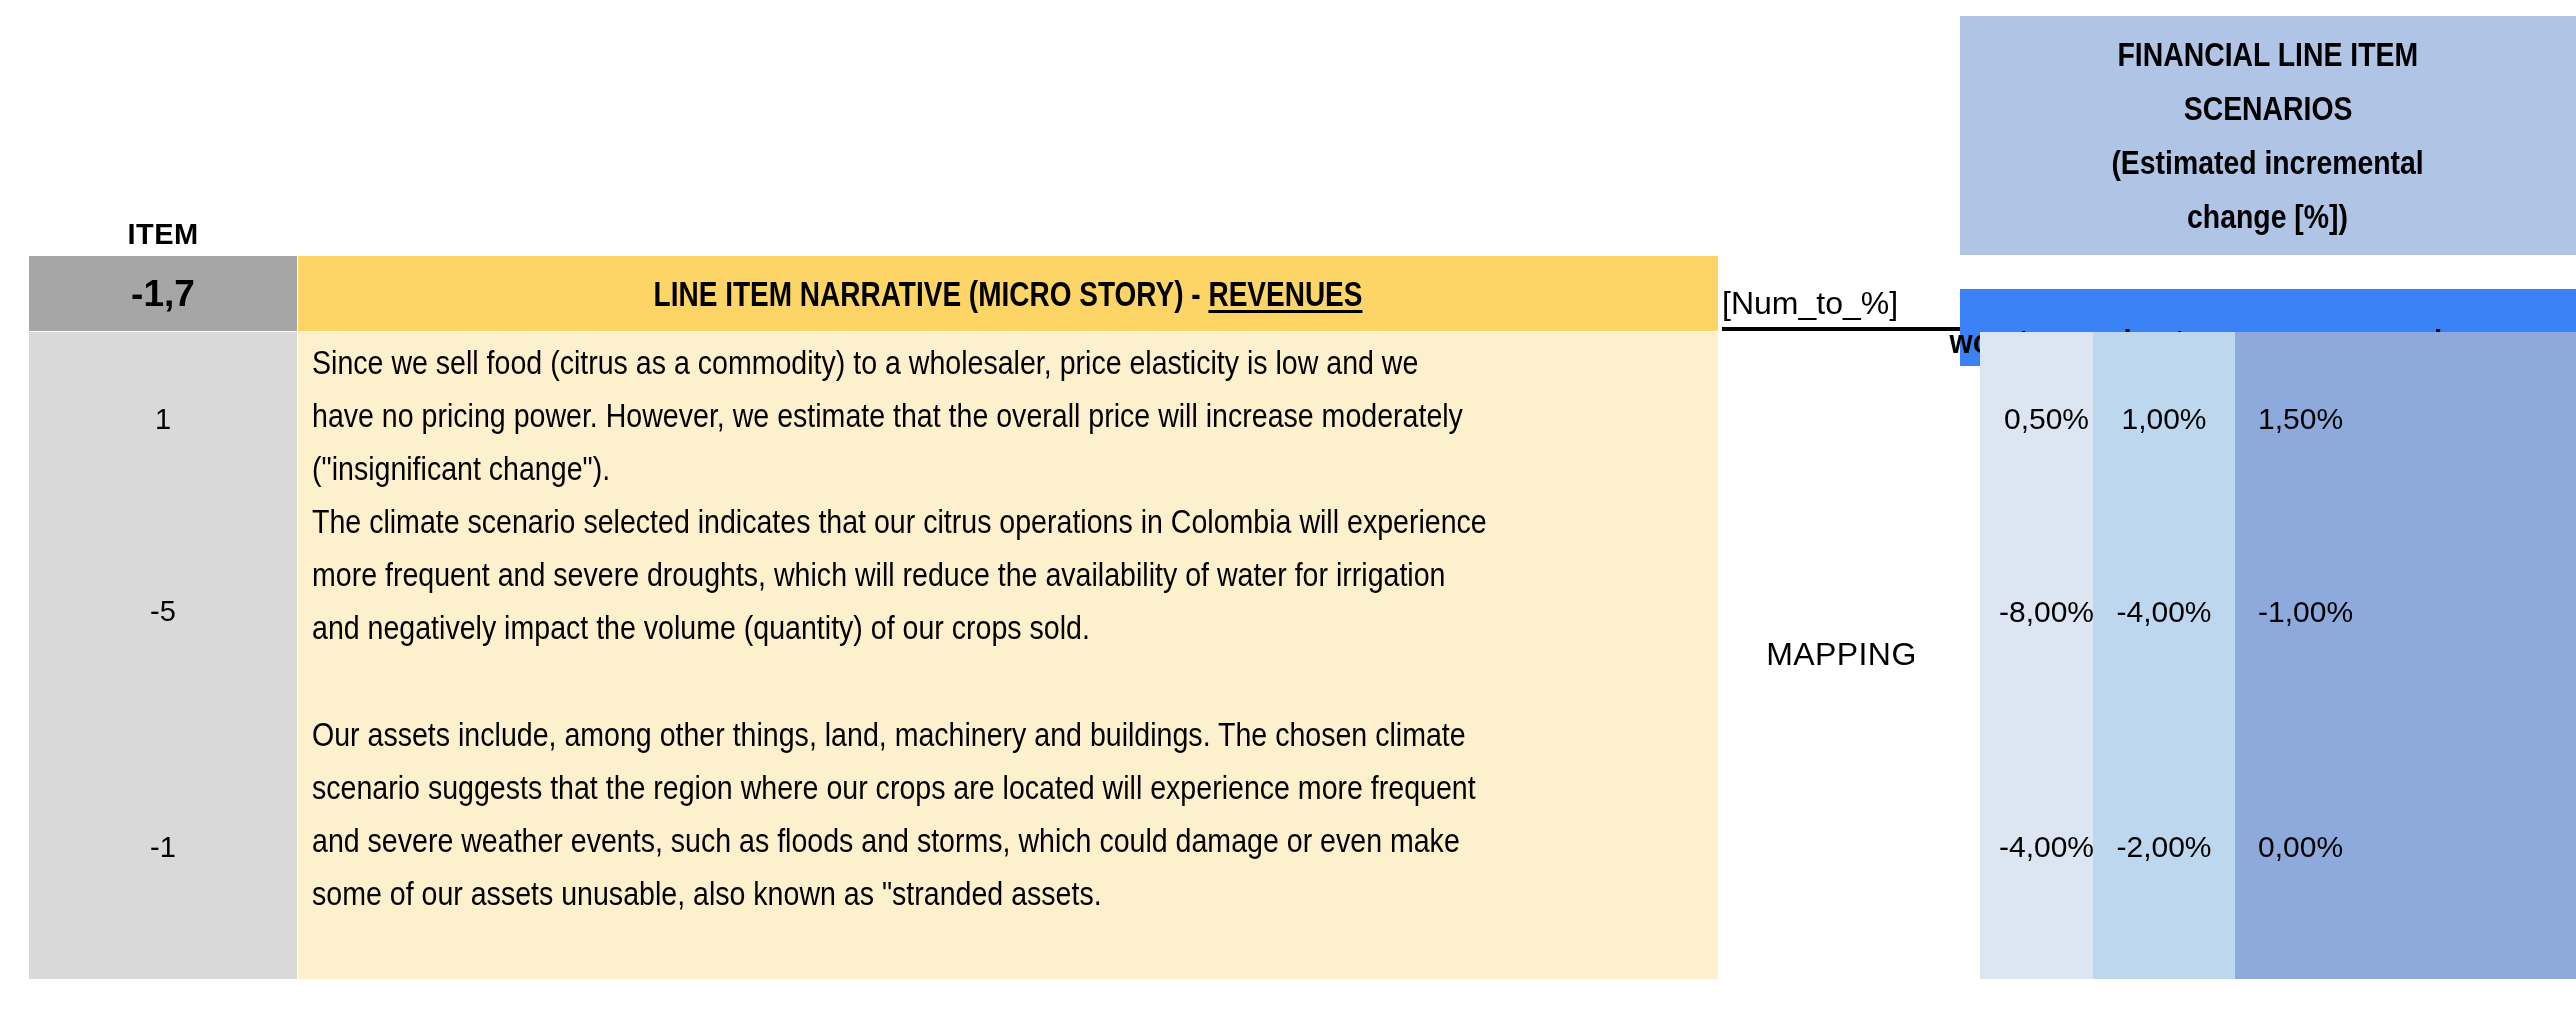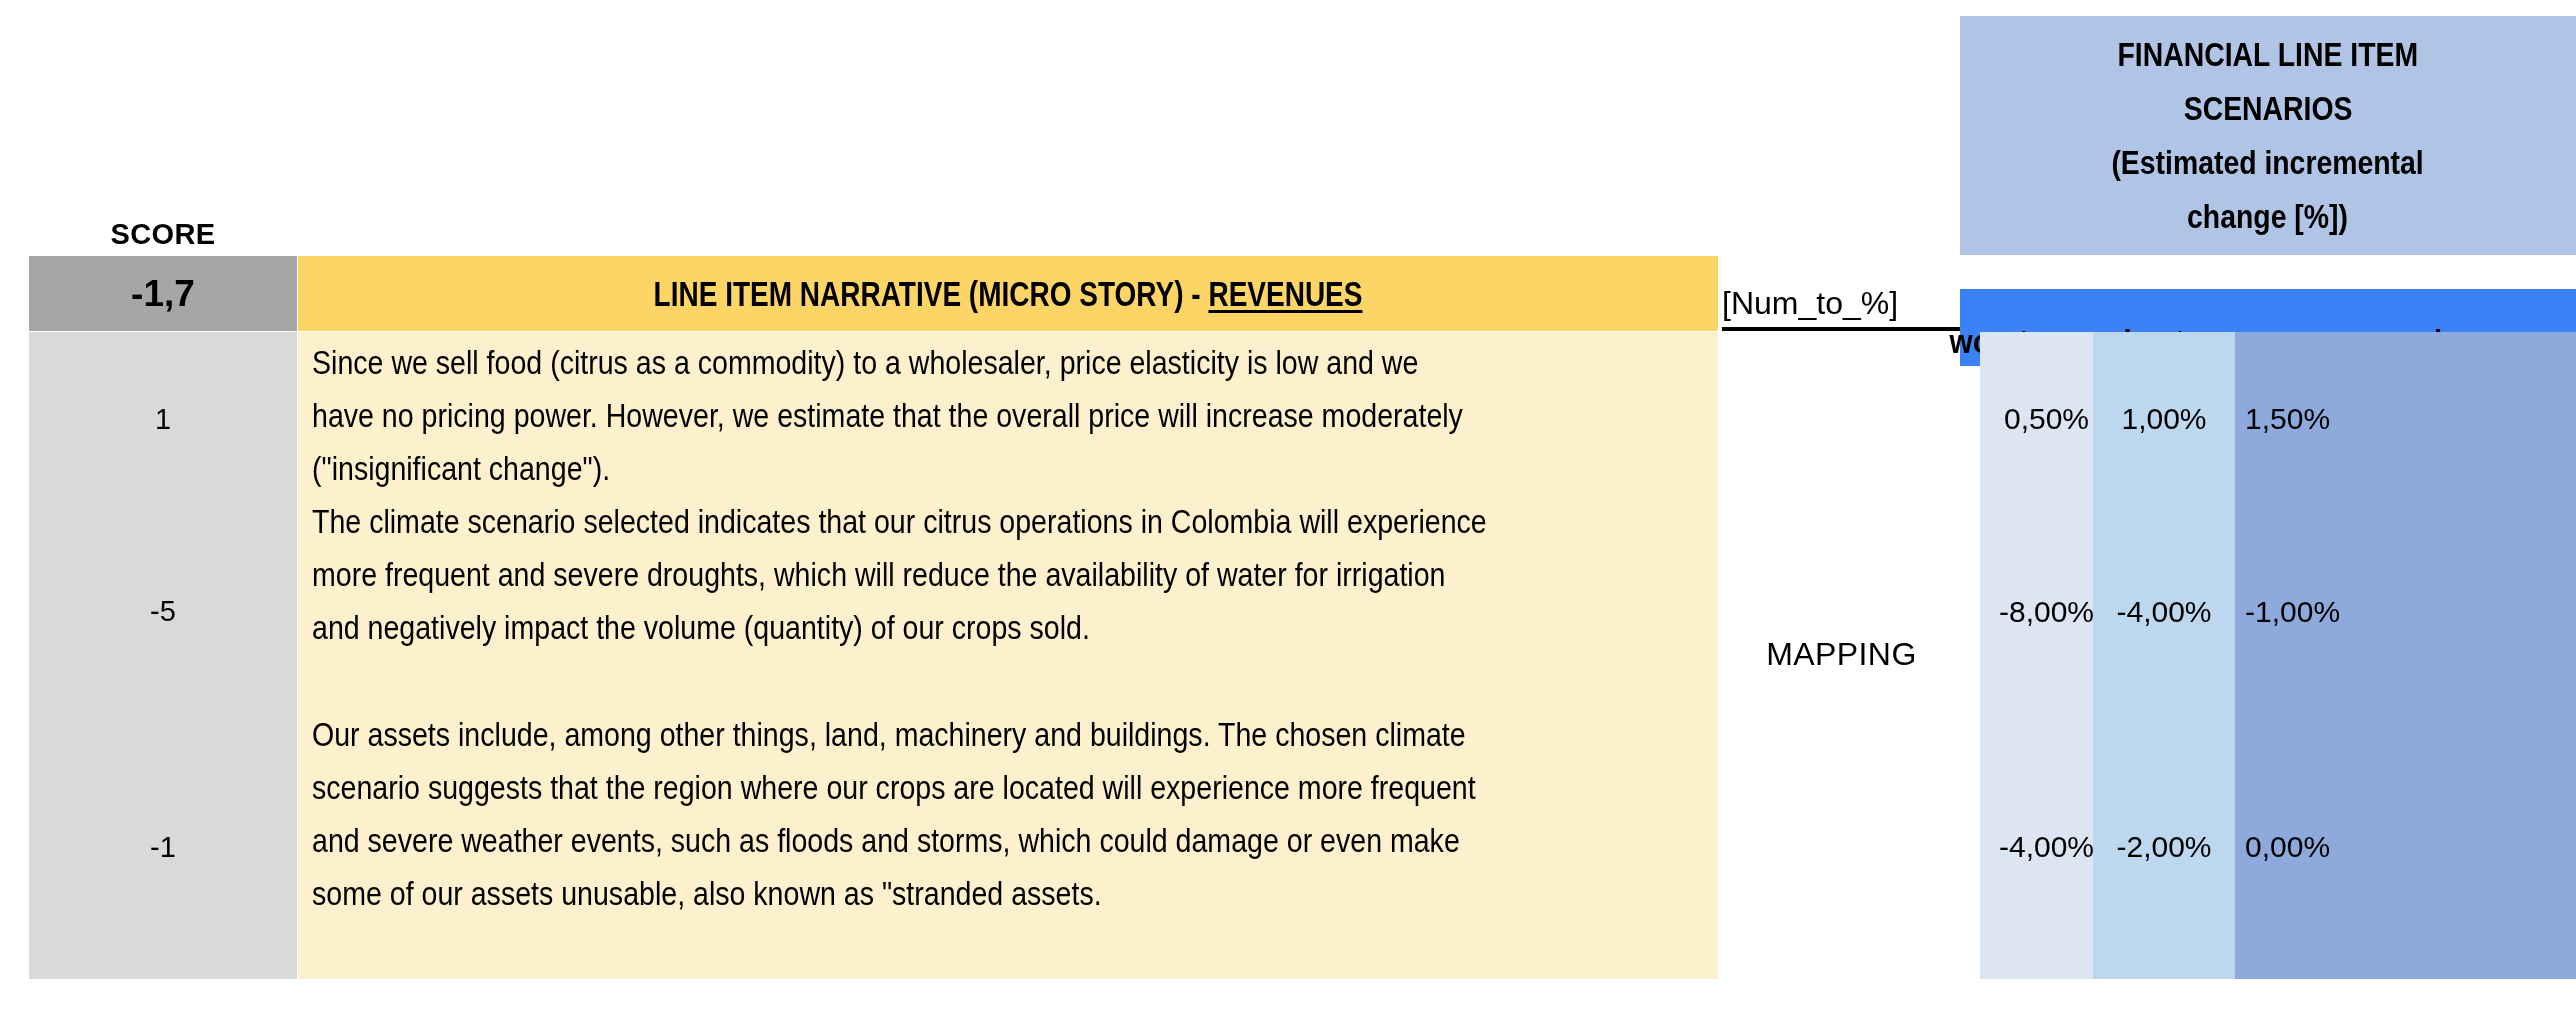--- a/index.html
+++ b/index.html
@@ -210,26 +210,26 @@
     position: absolute;
     left: 0;
     right: 0;
     display: flex;
     align-items: center;
     justify-content: center;
     font-size: 30px;
     color: #000000;
     white-space: nowrap;
   }
-  #col-best .scenario-cell { justify-content: flex-start; padding-left: 10px; }
+  #col-best .scenario-cell { justify-content: flex-start; padding-left: 23px; }
 </style>
 </head>
 <body>
 
-<div id="score-header">SCORE</div>
+<div id="score-header">ITEM</div>
 
 <div id="score-value-cell">
   <span>-1,7</span>
 </div>
 
 <div id="score-body">
   <div class="score-row" style="top:0px;   height:174px;">
     <span>1</span>
   </div>
   <div class="score-row" style="top:174px; height:211px;">

